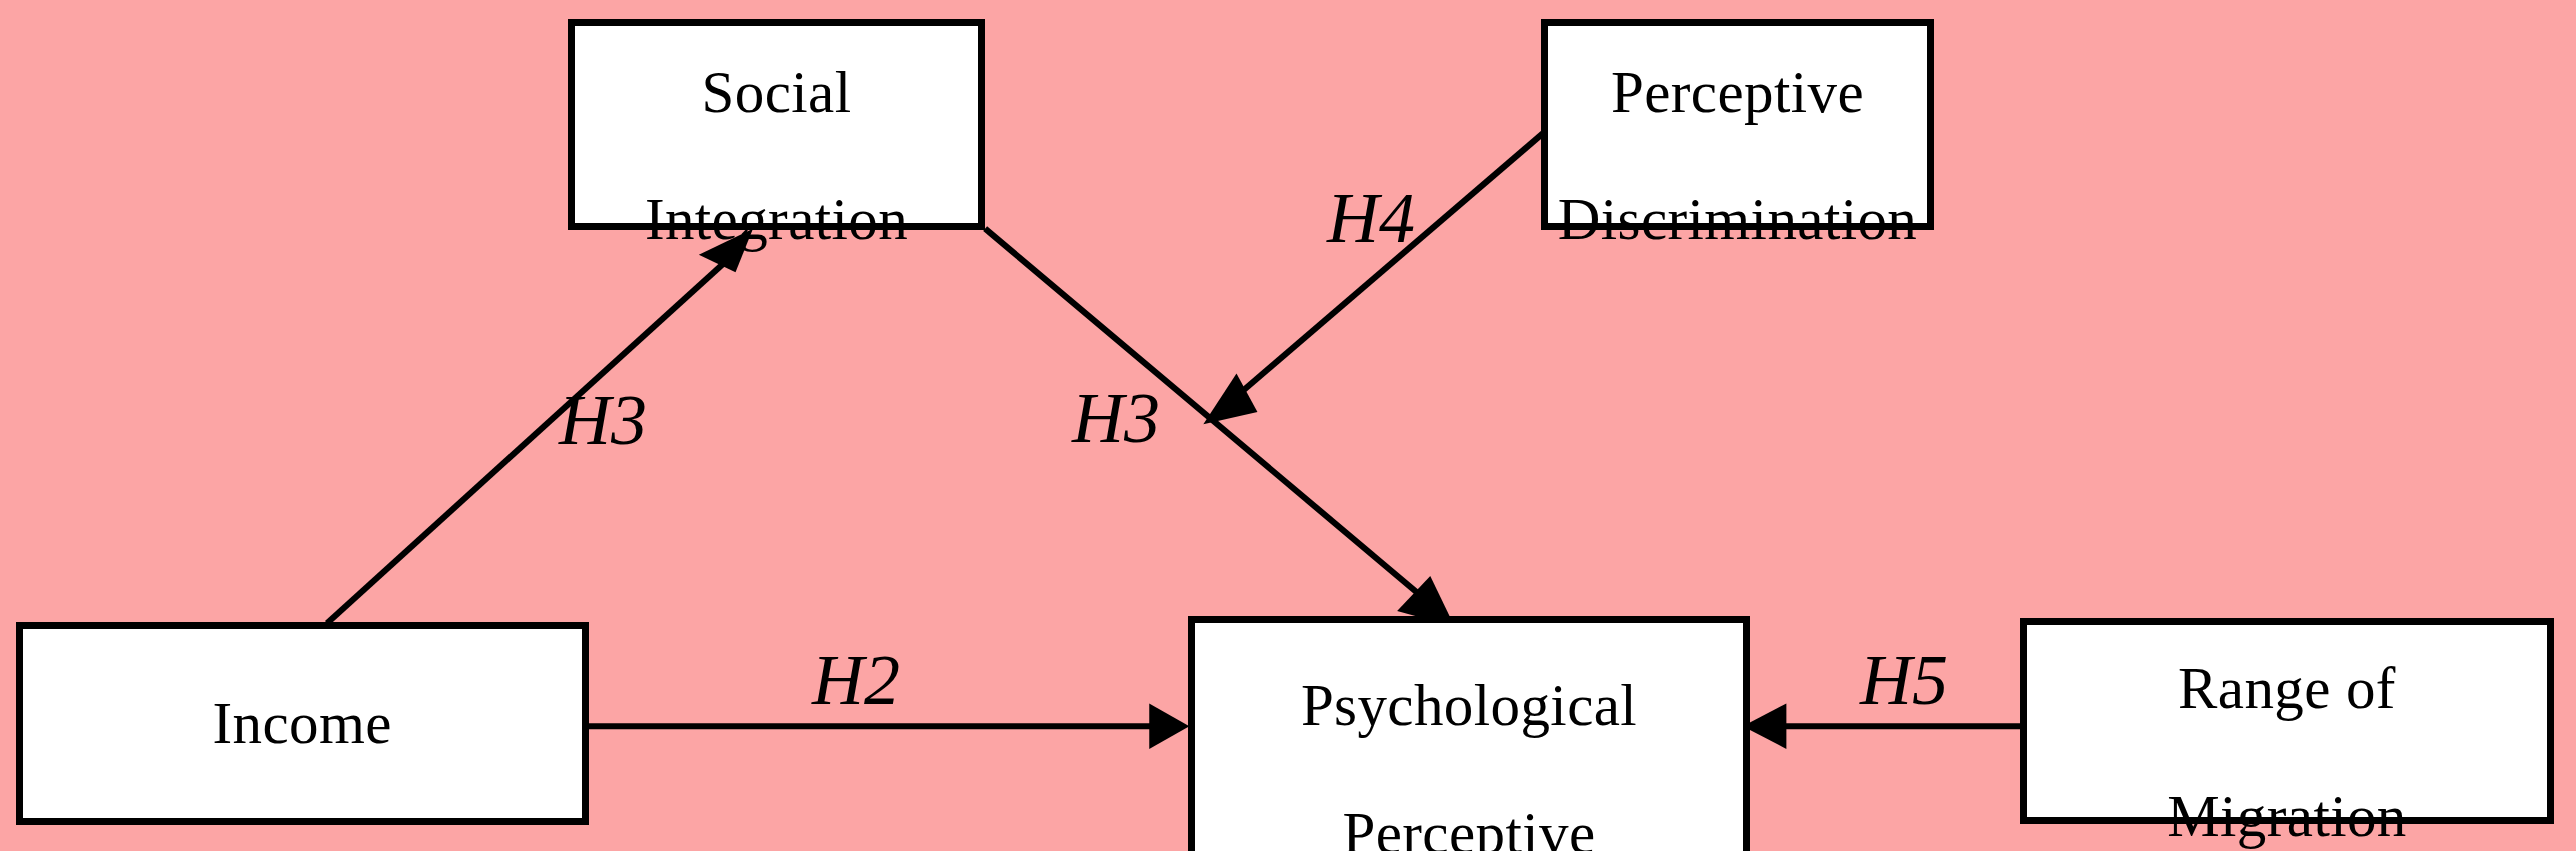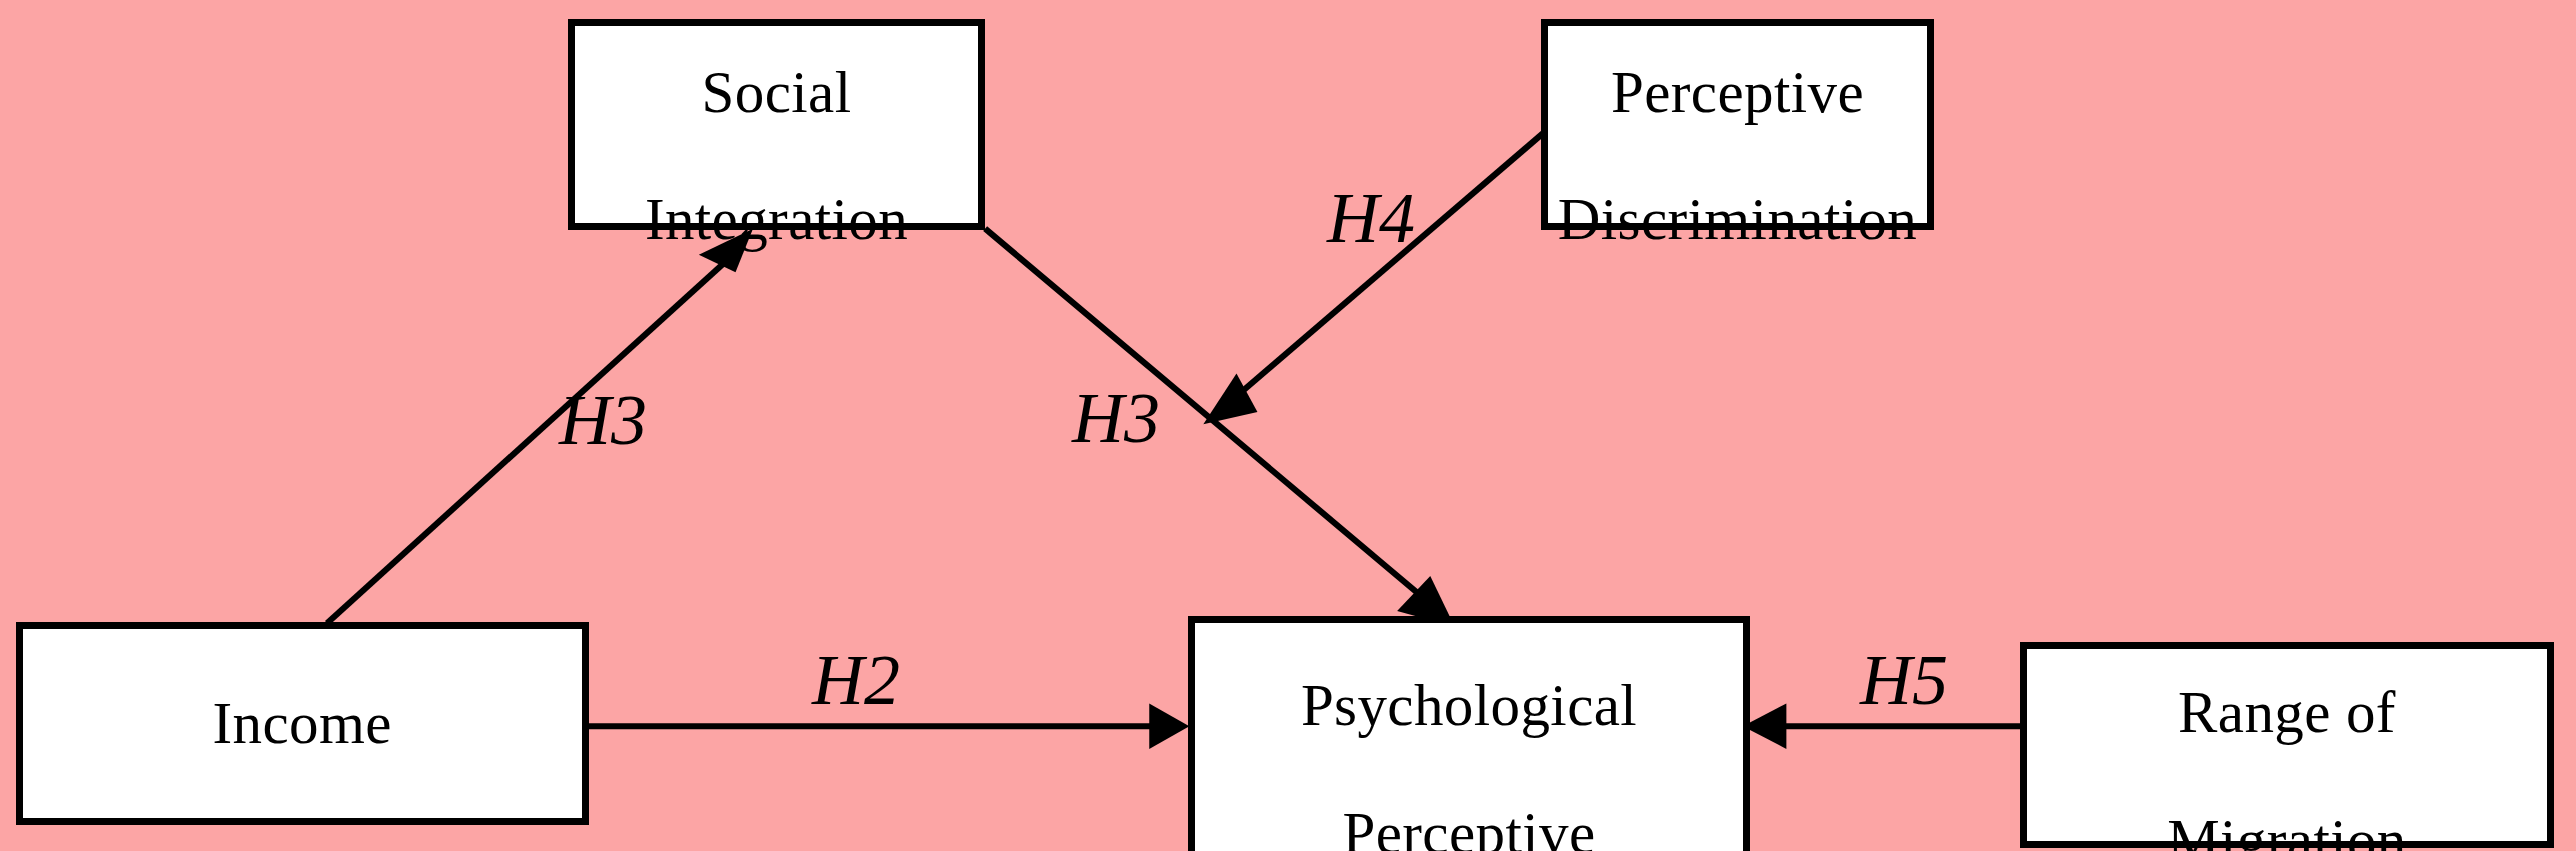--- a/index.html
+++ b/index.html
@@ -51,21 +51,21 @@
     z-index: 4;
     background: transparent;
     white-space: nowrap;
     font-style: italic;
   }
   
   #node-social-comparison   { left: 568px;  top: 19px;  width: 417px; height: 211px; }
   #node-perceptive-discrim  { left: 1541px; top: 19px;  width: 393px; height: 211px; }
   #node-income              { left: 15.7px;   top: 622px; width: 573px; height: 203px; justify-content: center; }
   #node-psych-integration   { left: 1188px; top: 616px; width: 562px; height: 244px; }
-  #node-range-migration     { left: 2020px; top: 618px; width: 534px; height: 206px; margin-top: 24px; }
+  #node-range-migration     { left: 2020px; top: 618px; width: 534px; height: 206px; }
 
   
   #label-h3-income    { left: 559px;  top: 384px; }
   #label-h3-social    { left: 1072px; top: 382px; }
   #label-h4           { left: 1327px; top: 182px; }
   #label-h2           { left: 812px;  top: 644px; }
   #label-h5           { left: 1860px; top: 644px; }
 </style>
 </head>
 <body>

